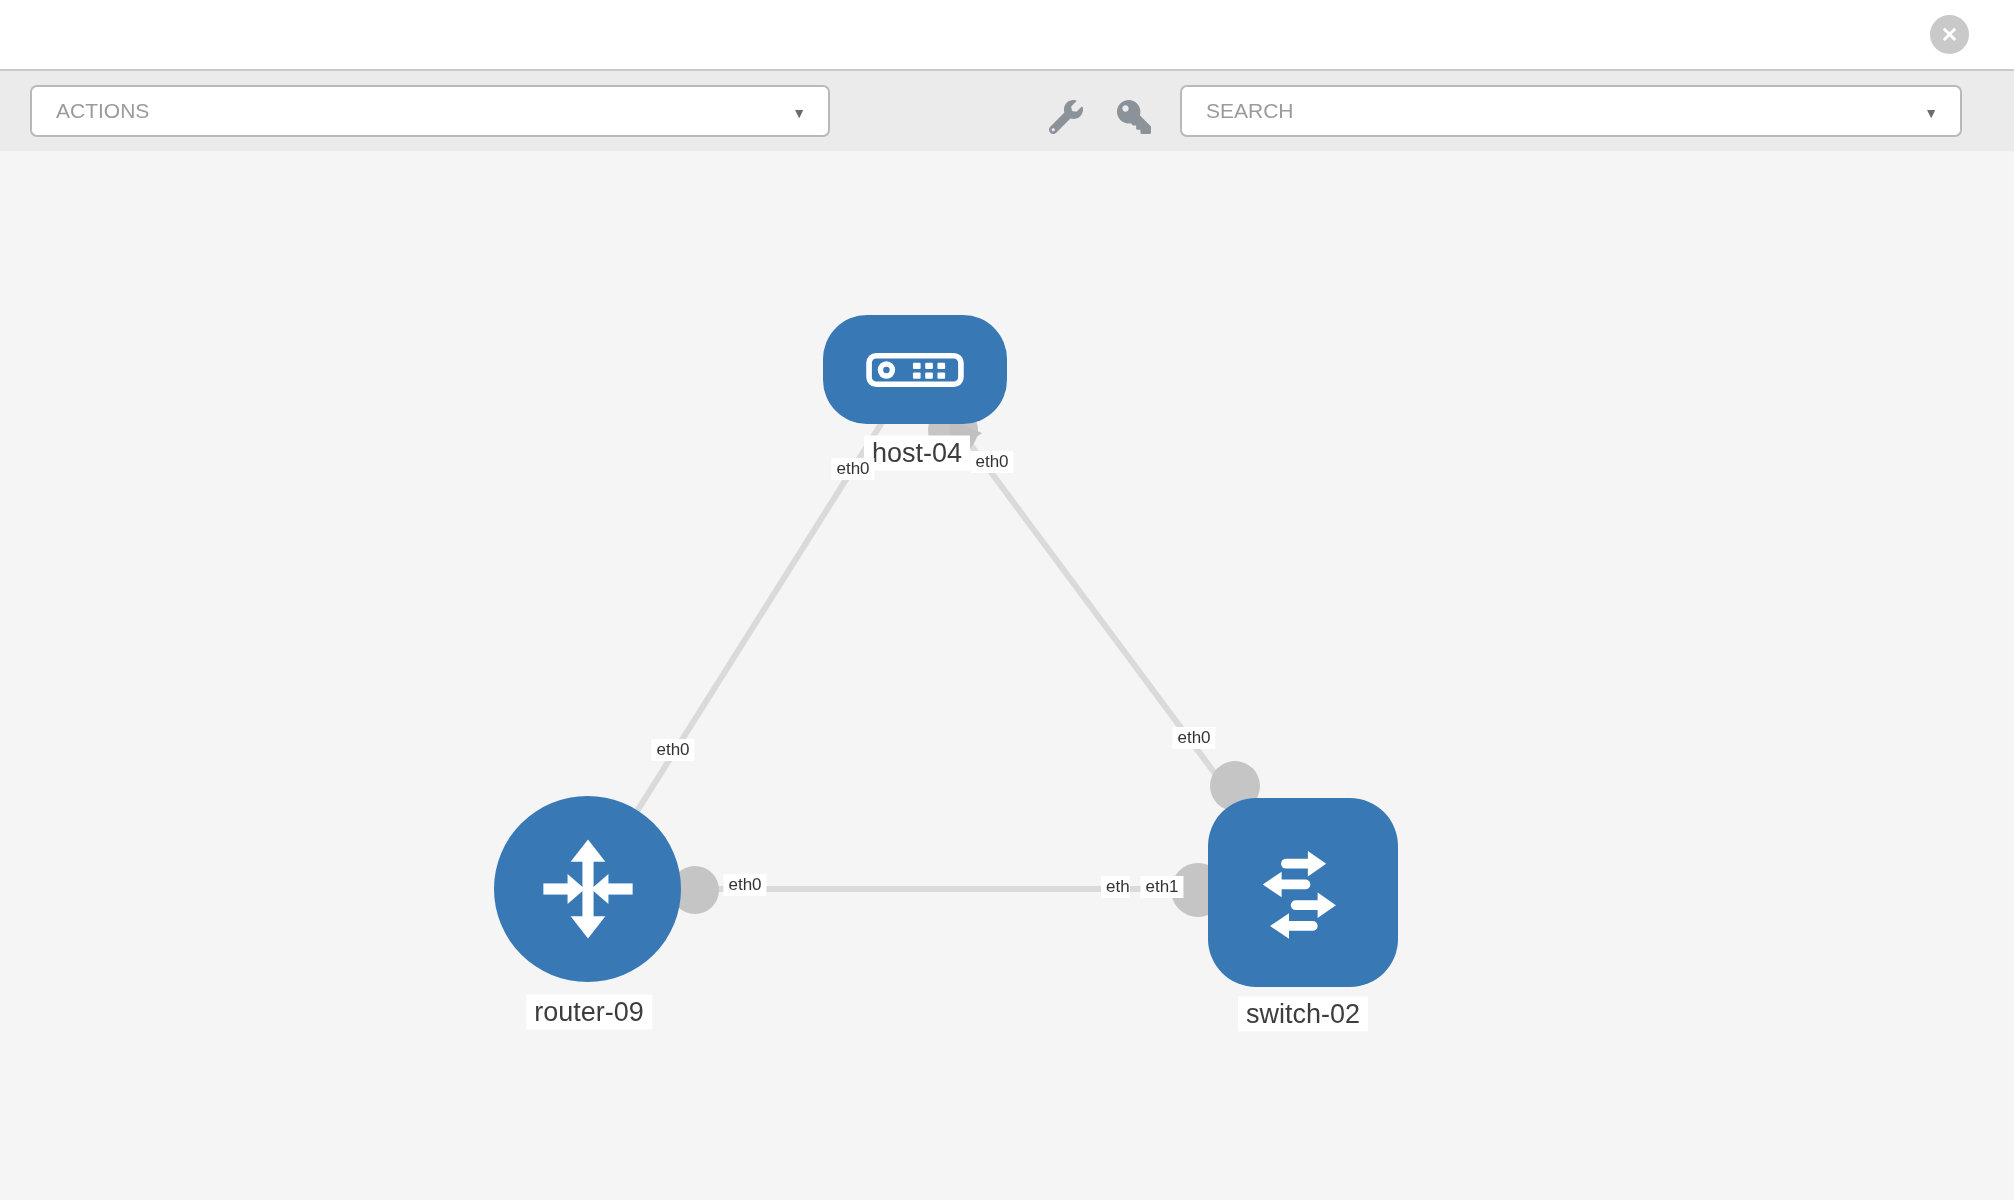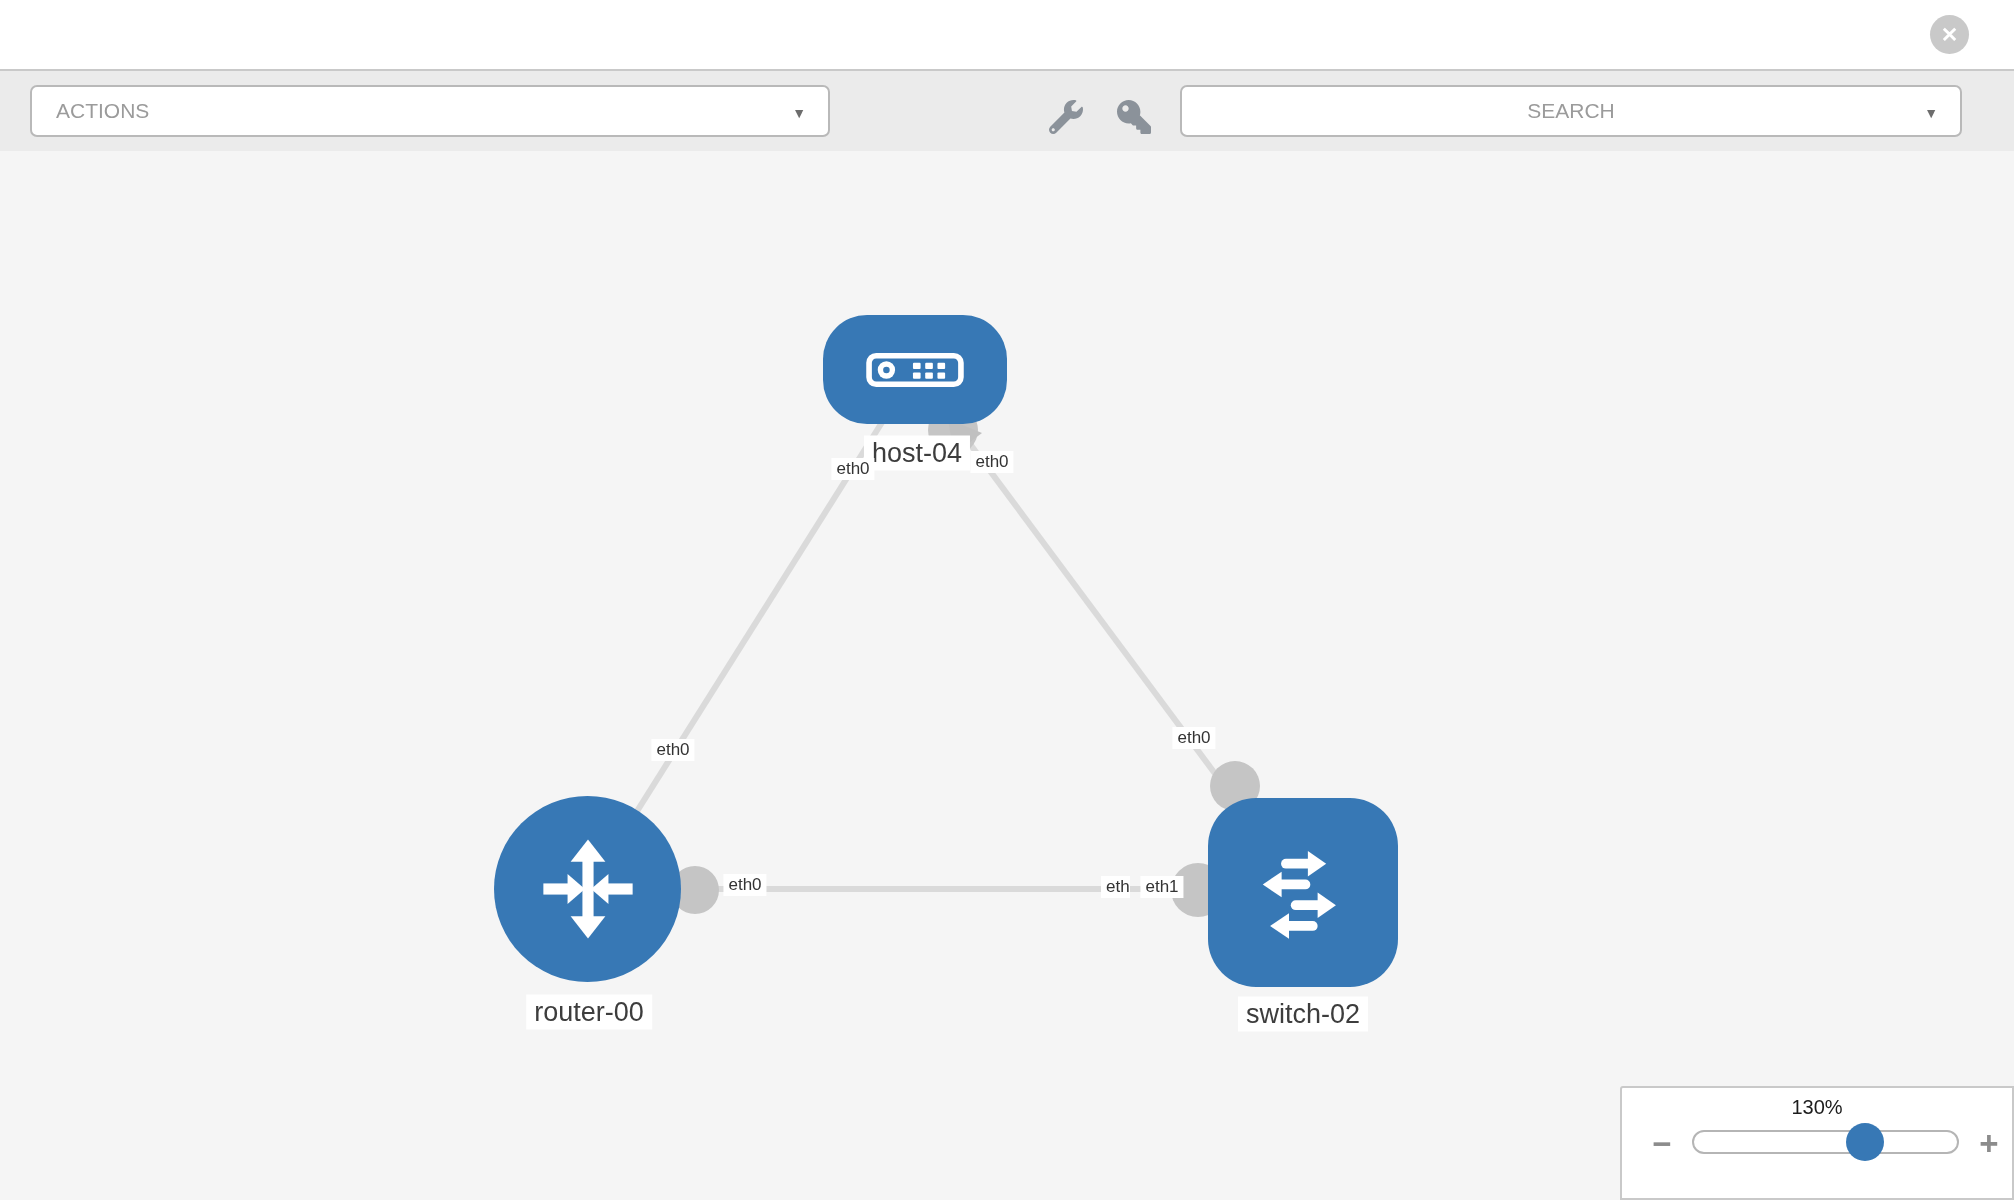--- a/index.html
+++ b/index.html
@@ -25,21 +25,21 @@
     background:#c9c9c9;color:#fff;display:flex;align-items:center;justify-content:center;
     font-size:21px;font-weight:bold;cursor:pointer;line-height:1;}
 
   
   .toolbar{position:absolute;top:71px;left:0;width:100%;height:92px;background:var(--toolbar-bg);
     border-bottom:2px solid var(--border-gray);}
   .select-box{position:absolute;top:14px;height:52px;background:#fff;
     border:2px solid #b9b9b9;border-radius:7px;display:flex;align-items:center;
     padding:0 24px;font-size:21px;color:#9b9b9b;cursor:pointer;}
   .select-actions{left:30px;width:800px;}
-  .select-search{left:1180px;width:782px;justify-content:center;}
+  .select-search{left:1180px;width:782px;}
   .caret{position:absolute;right:22px;top:18px;color:#6d6d6d;font-size:14px;}
   .tool-btn{position:absolute;top:27px;width:38px;height:38px;display:flex;
     align-items:center;justify-content:center;cursor:pointer;}
   .tool-btn svg{fill:var(--icon-gray);}
   .btn-wrench{left:1047px;}
   .btn-key{left:1115px;}
 
   
   .canvas{position:absolute;top:151px;left:0;width:2014px;height:1049px;
     background:var(--canvas-bg);overflow:hidden;}
@@ -174,38 +174,26 @@
           <polygon points="17,43 32.5,32.5 32.5,53.5" stroke="none"></polygon>
           <line x1="44" y1="60" x2="64" y2="60"></line>
           <polygon points="77,60 62,49.5 62,70.5" stroke="none"></polygon>
           <line x1="58" y1="77" x2="37" y2="77"></line>
           <polygon points="23,77 38.5,66.5 38.5,87.5" stroke="none"></polygon>
         </g>
       </svg>
     </div>
 
     <div class="node-label lbl-host">host-04</div>
-    <div class="node-label lbl-router">router-00</div>
+    <div class="node-label lbl-router">router-09</div>
     <div class="node-label lbl-switch">switch-02</div>
 
     <div class="iface-label if-0">eth0</div>
     <div class="iface-label if-1">eth0</div>
     <div class="iface-label if-2">eth0</div>
     <div class="iface-label if-3">eth0</div>
     <div class="iface-label if-4">eth0</div>
     <div class="iface-label if-5">eth</div>
     <div class="iface-label if-6">eth1</div>
 
-    <div class="zoom-panel">
-      <div class="zoom-value">130%</div>
-      <div class="zoom-minus">
-        <span>−</span>
-      </div>
-      <div class="zoom-track">
-        <div class="zoom-knob" id="zoom-knob" style="left: calc(65% - 19px);"></div>
-      </div>
-      <div class="zoom-plus">
-        <span>+</span>
-      </div>
-    </div>
 
   </div>
 </div>
 
 </body></html>

